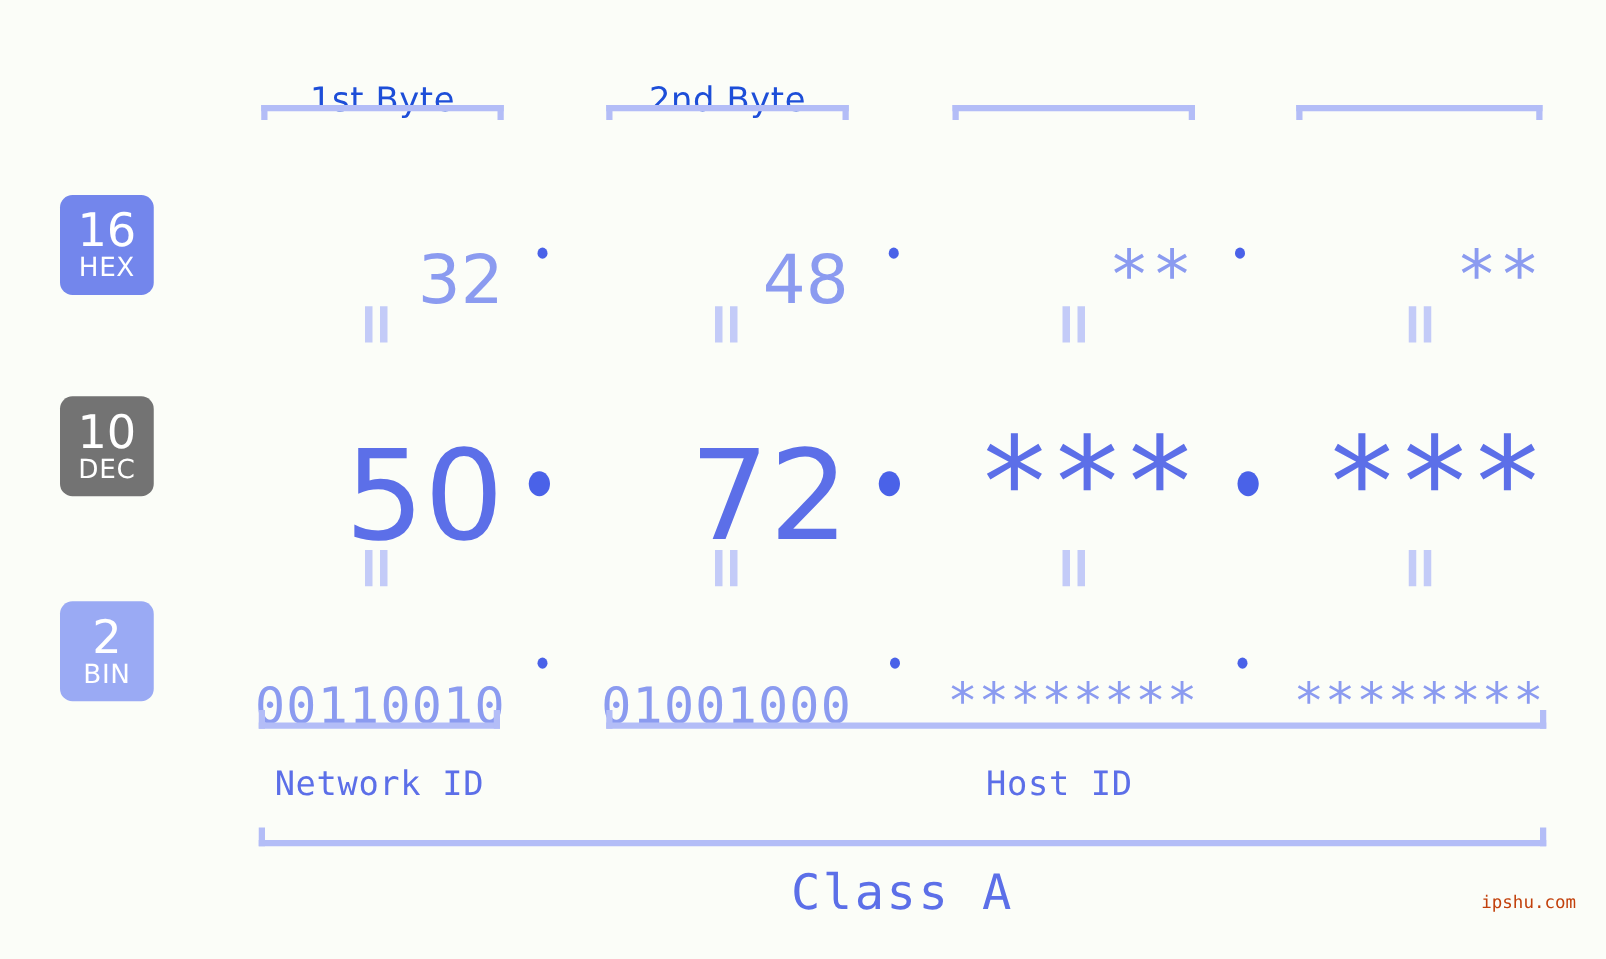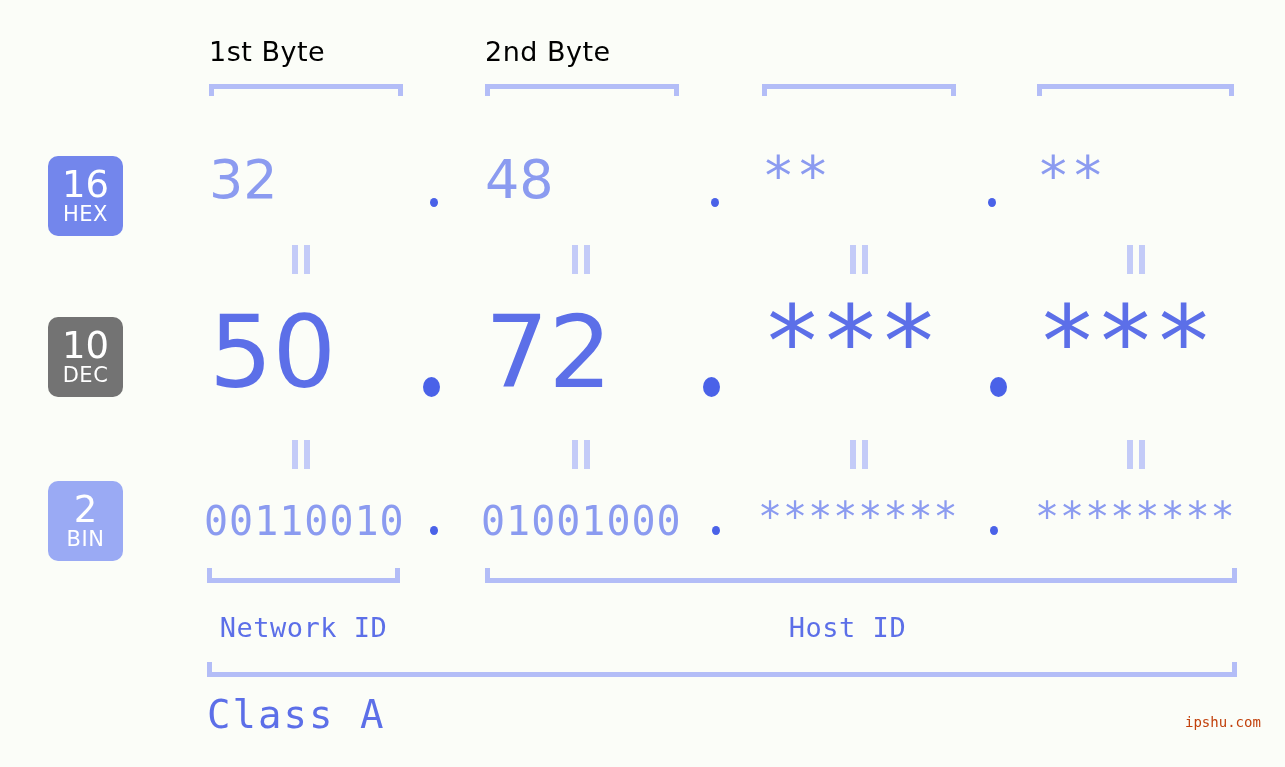--- a/index.html
+++ b/index.html
@@ -15,26 +15,27 @@
   }
   #stage {
     position: relative;
     width: 1285px;
     height: 767px;
   }
   .abs { position: absolute; }
 
   
   .byte-label {
-    color: #000000;
+    color: #1d4ed8;
     font-size: 27px;
     font-family: "DejaVu Sans", sans-serif;
-    text-align: left;
+    text-align: center;
     letter-spacing: 0.5px;
     white-space: nowrap;
+    margin-top: 29px;
   }
 
   
   .bracket-down {
     border-top: 5px solid #b3bdf7;
     border-left: 5px solid #b3bdf7;
     border-right: 5px solid #b3bdf7;
     height: 12px;
     box-sizing: border-box;
   }
@@ -67,22 +68,23 @@
   .badge .unit {
     font-size: 21px;
     line-height: 22px;
     font-family: "DejaVu Sans", sans-serif;
     letter-spacing: 0.5px;
   }
 
   
   .cell {
     position: absolute;
-    text-align: left;
-    white-space: nowrap;
+    text-align: right;
+    white-space: nowrap;
+    margin-top: 44px;
   }
   .hex-val {
     font-size: 54px;
     color: #8b9bf0;
     font-family: "DejaVu Sans", sans-serif;
     line-height: 56px;
   }
   .hex-star {
     font-size: 54px;
     color: #8b9bf0;
@@ -151,21 +153,21 @@
     font-size: 27px;
     font-family: "DejaVu Sans Mono", monospace;
     text-align: center;
     white-space: nowrap;
     letter-spacing: 0.5px;
   }
   .class-label {
     color: #5c6fe8;
     font-size: 39px;
     font-family: "DejaVu Sans Mono", monospace;
-    text-align: left;
+    text-align: center;
     white-space: nowrap;
     letter-spacing: 2px;
   }
   .watermark {
     color: #c2410c;
     font-size: 14px;
     font-family: "DejaVu Sans Mono", monospace;
     white-space: nowrap;
   }
 </style>

